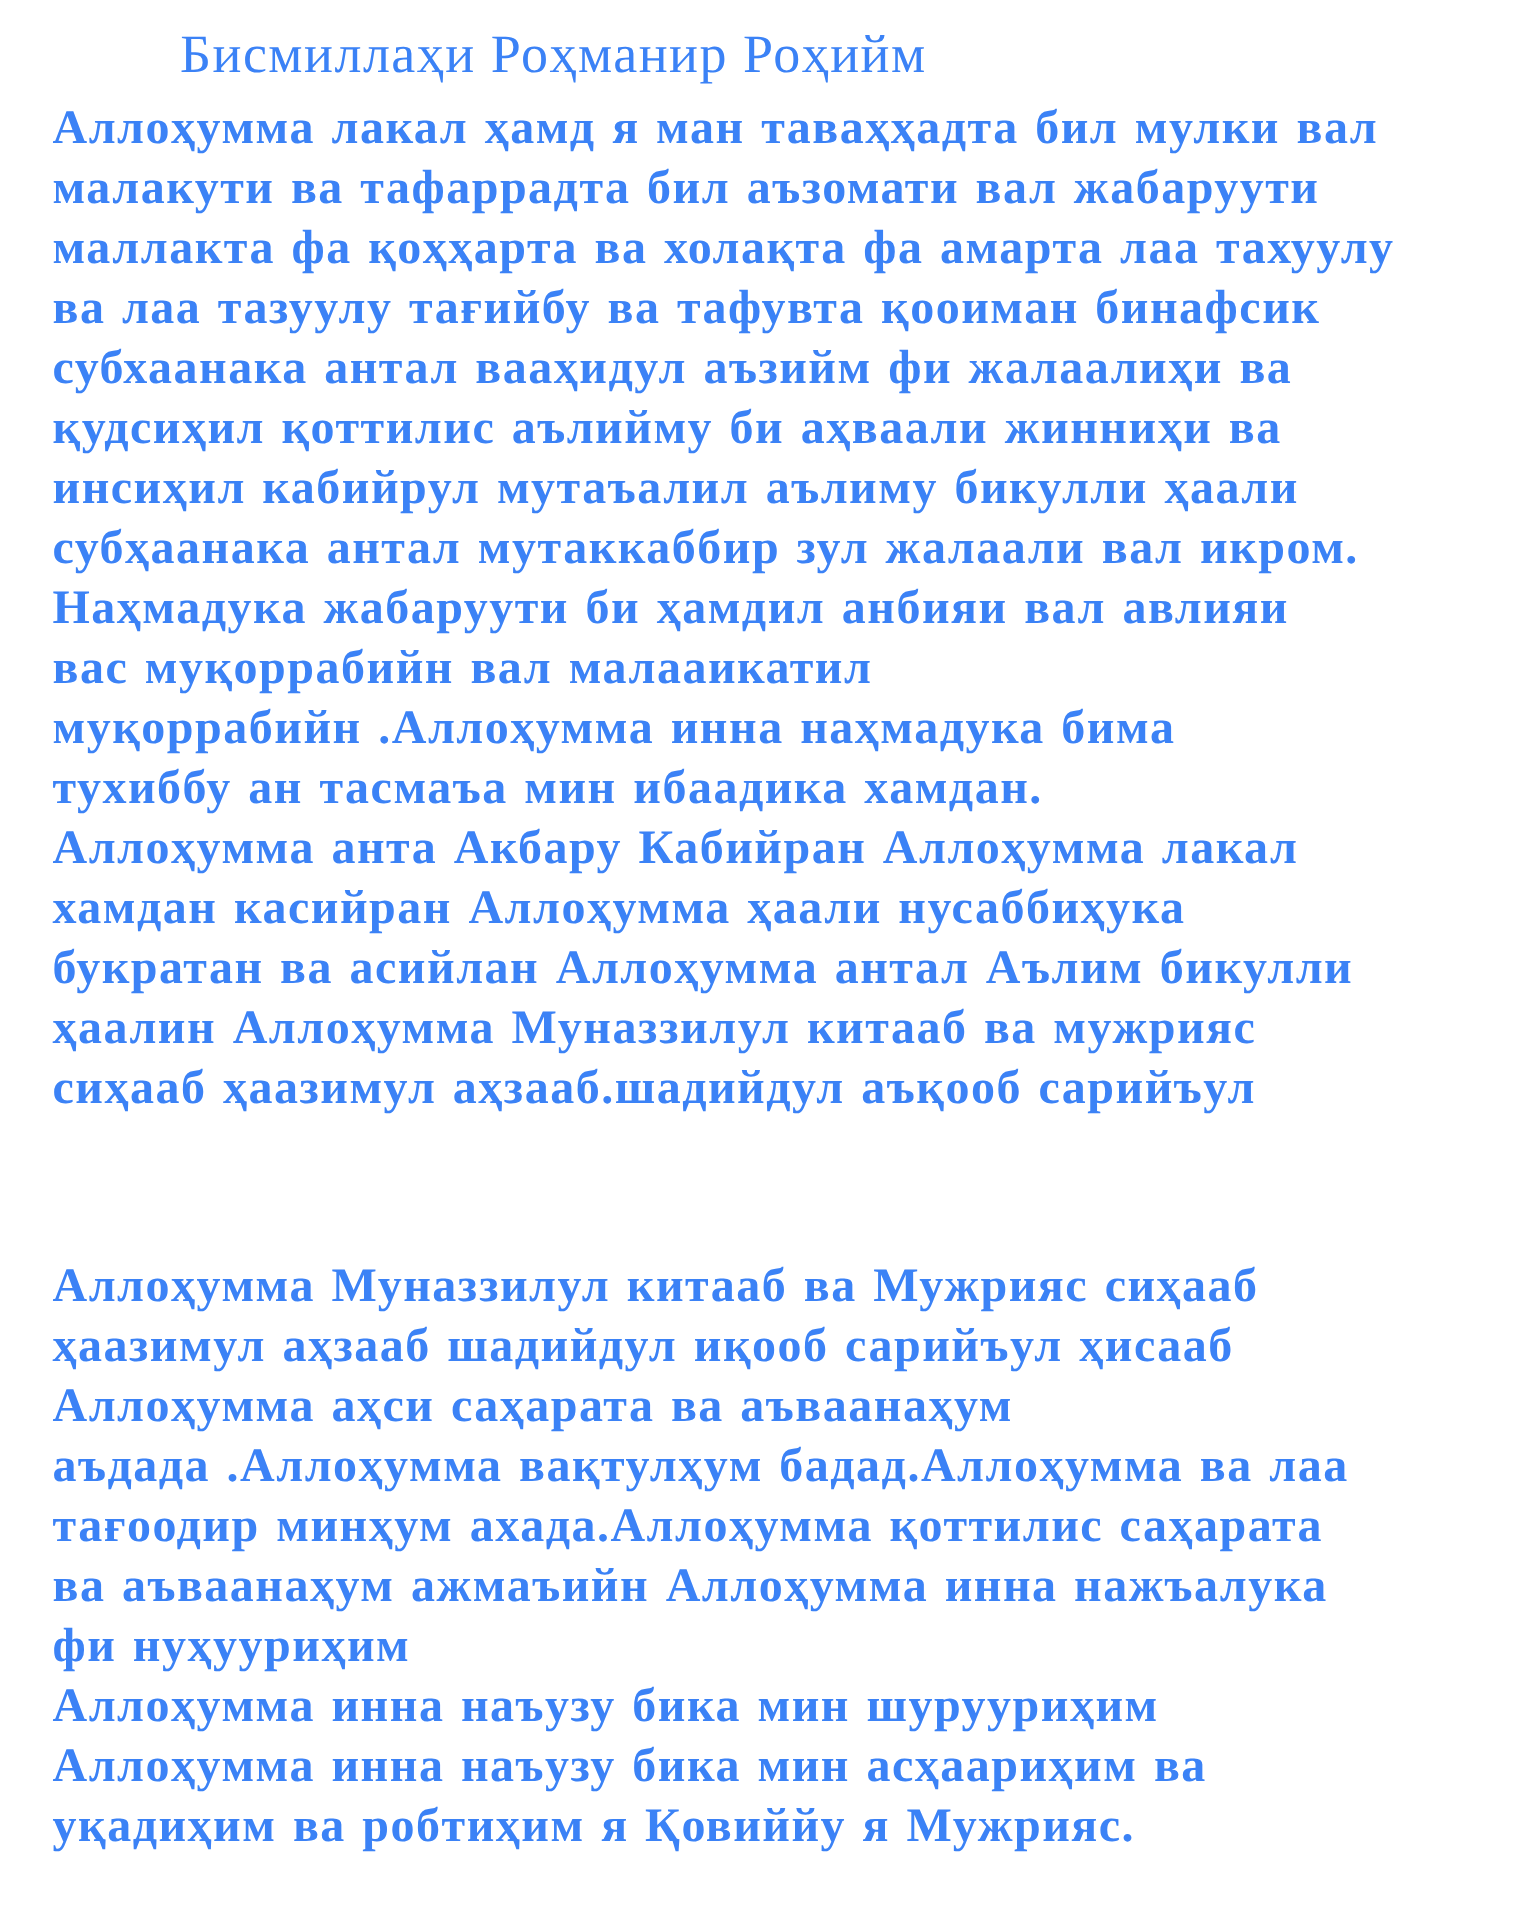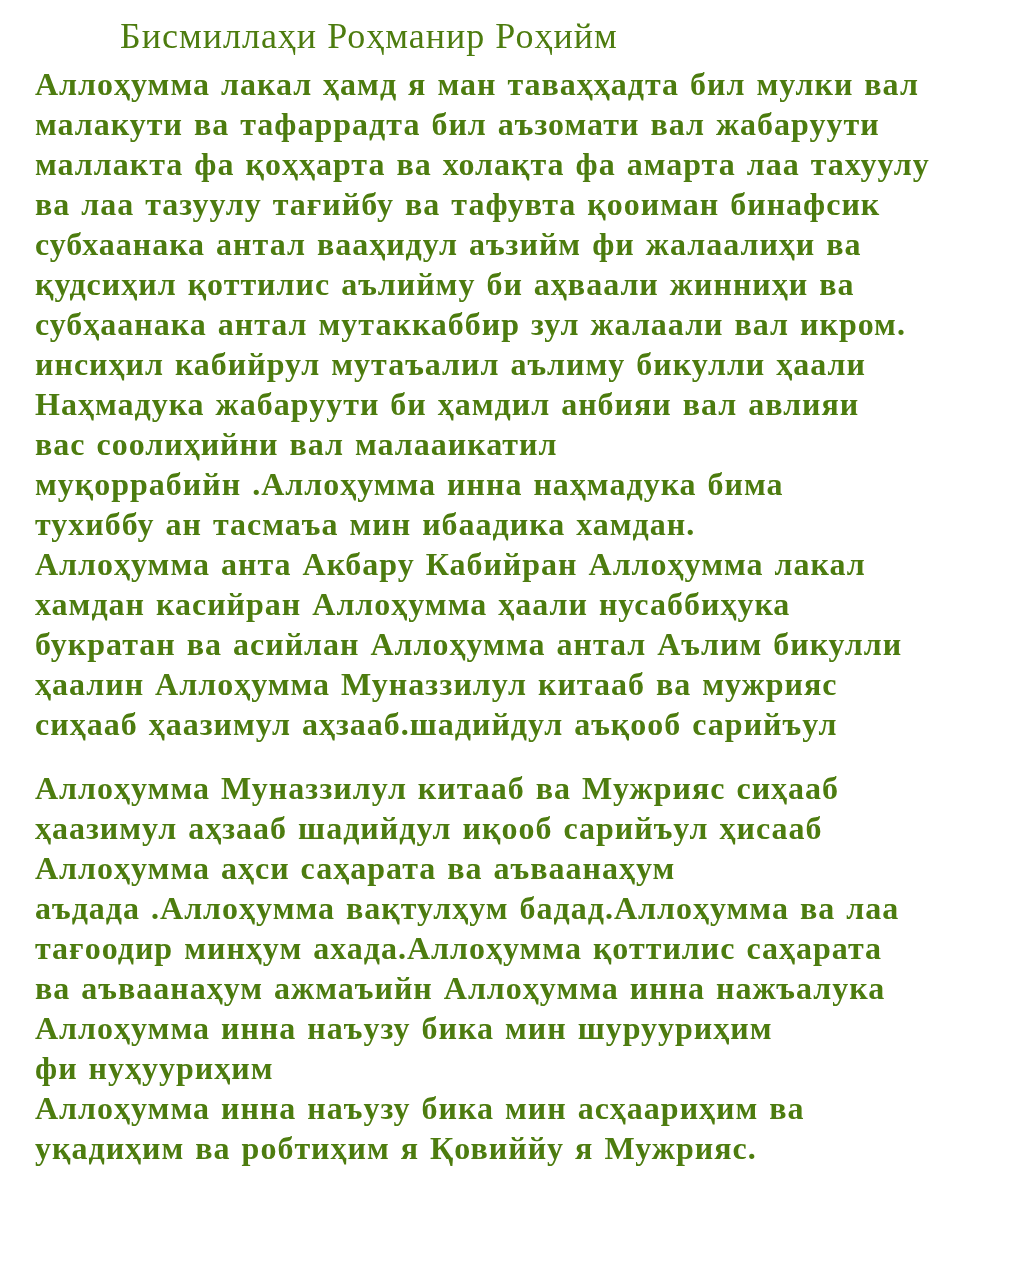--- a/index.html
+++ b/index.html
@@ -6,21 +6,21 @@
     margin: 0;
     padding: 0;
     background: #ffffff;
   }
   .page {
     position: relative;
     width: 955px;
     height: 1280px;
     background: #ffffff;
     font-family: "Liberation Serif", "DejaVu Serif", serif;
-    color: #4d7c0f;
+    color: #3b82f6;
     overflow: hidden;
     box-sizing: border-box;
     padding-top: 14px;
   }
   .title {
     font-size: 36px;
     line-height: 44px;
     margin: 0 0 6px 120px;
     letter-spacing: 1px;
     white-space: nowrap;
@@ -31,56 +31,56 @@
     font-size: 32px;
     line-height: 40px;
     letter-spacing: 1px;
     word-spacing: 2px;
     font-weight: bold;
   }
   .para .line {
     white-space: nowrap;
   }
   .para-2 {
-    margin-top: 24px;
+    margin-top: 92px;
   }
 </style>
 </head>
 <body>
 
 <div class="page">
 
   <div class="title">Бисмиллаҳи Роҳманир Роҳийм</div>
 
   <div class="para para-1">
     <div class="line">Аллоҳумма лакал ҳамд я ман таваҳҳадта бил мулки вал</div>
     <div class="line">малакути ва тафаррадта бил аъзомати вал жабаруути</div>
     <div class="line">маллакта фа қоҳҳарта ва холақта фа амарта лаа тахуулу</div>
     <div class="line">ва лаа тазуулу тағийбу ва тафувта қооиман бинафсик</div>
     <div class="line">субхаанака антал вааҳидул аъзийм фи жалаалиҳи ва</div>
     <div class="line">қудсиҳил қоттилис аълийму би аҳваали жинниҳи ва</div>
+    <div class="line">инсиҳил кабийрул мутаъалил аълиму бикулли ҳаали</div>
     <div class="line">субҳаанака антал мутаккаббир зул жалаали вал икром.</div>
-    <div class="line">инсиҳил кабийрул мутаъалил аълиму бикулли ҳаали</div>
     <div class="line">Наҳмадука жабаруути би ҳамдил анбияи вал авлияи</div>
-    <div class="line">вас соолиҳийни вал малааикатил</div>
+    <div class="line">вас муқоррабийн вал малааикатил</div>
     <div class="line">муқоррабийн .Аллоҳумма инна наҳмадука бима</div>
     <div class="line">тухиббу ан тасмаъа мин ибаадика хамдан.</div>
     <div class="line">Аллоҳумма анта Акбару Кабийран Аллоҳумма лакал</div>
     <div class="line">хамдан касийран Аллоҳумма ҳаали нусаббиҳука</div>
     <div class="line">букратан ва асийлан Аллоҳумма антал Аълим бикулли</div>
     <div class="line">ҳаалин Аллоҳумма Муназзилул китааб ва мужрияс</div>
     <div class="line">сиҳааб ҳаазимул аҳзааб.шадийдул аъқооб сарийъул</div>
   </div>
 
   <div class="para para-2">
     <div class="line">Аллоҳумма Муназзилул китааб ва Мужрияс сиҳааб</div>
     <div class="line">ҳаазимул аҳзааб шадийдул иқооб сарийъул ҳисааб</div>
     <div class="line">Аллоҳумма аҳси саҳарата ва аъваанаҳум</div>
     <div class="line">аъдада .Аллоҳумма вақтулҳум бадад.Аллоҳумма ва лаа</div>
     <div class="line">тағоодир минҳум ахада.Аллоҳумма қоттилис саҳарата</div>
     <div class="line">ва аъваанаҳум ажмаъийн Аллоҳумма инна нажъалука</div>
+    <div class="line">фи нуҳууриҳим</div>
     <div class="line">Аллоҳумма инна наъузу бика мин шурууриҳим</div>
-    <div class="line">фи нуҳууриҳим</div>
     <div class="line">Аллоҳумма инна наъузу бика мин асҳаариҳим ва</div>
     <div class="line">уқадиҳим ва робтиҳим я Қовиййу я Мужрияс.</div>
   </div>
 
 </div>
 
 </body></html>

